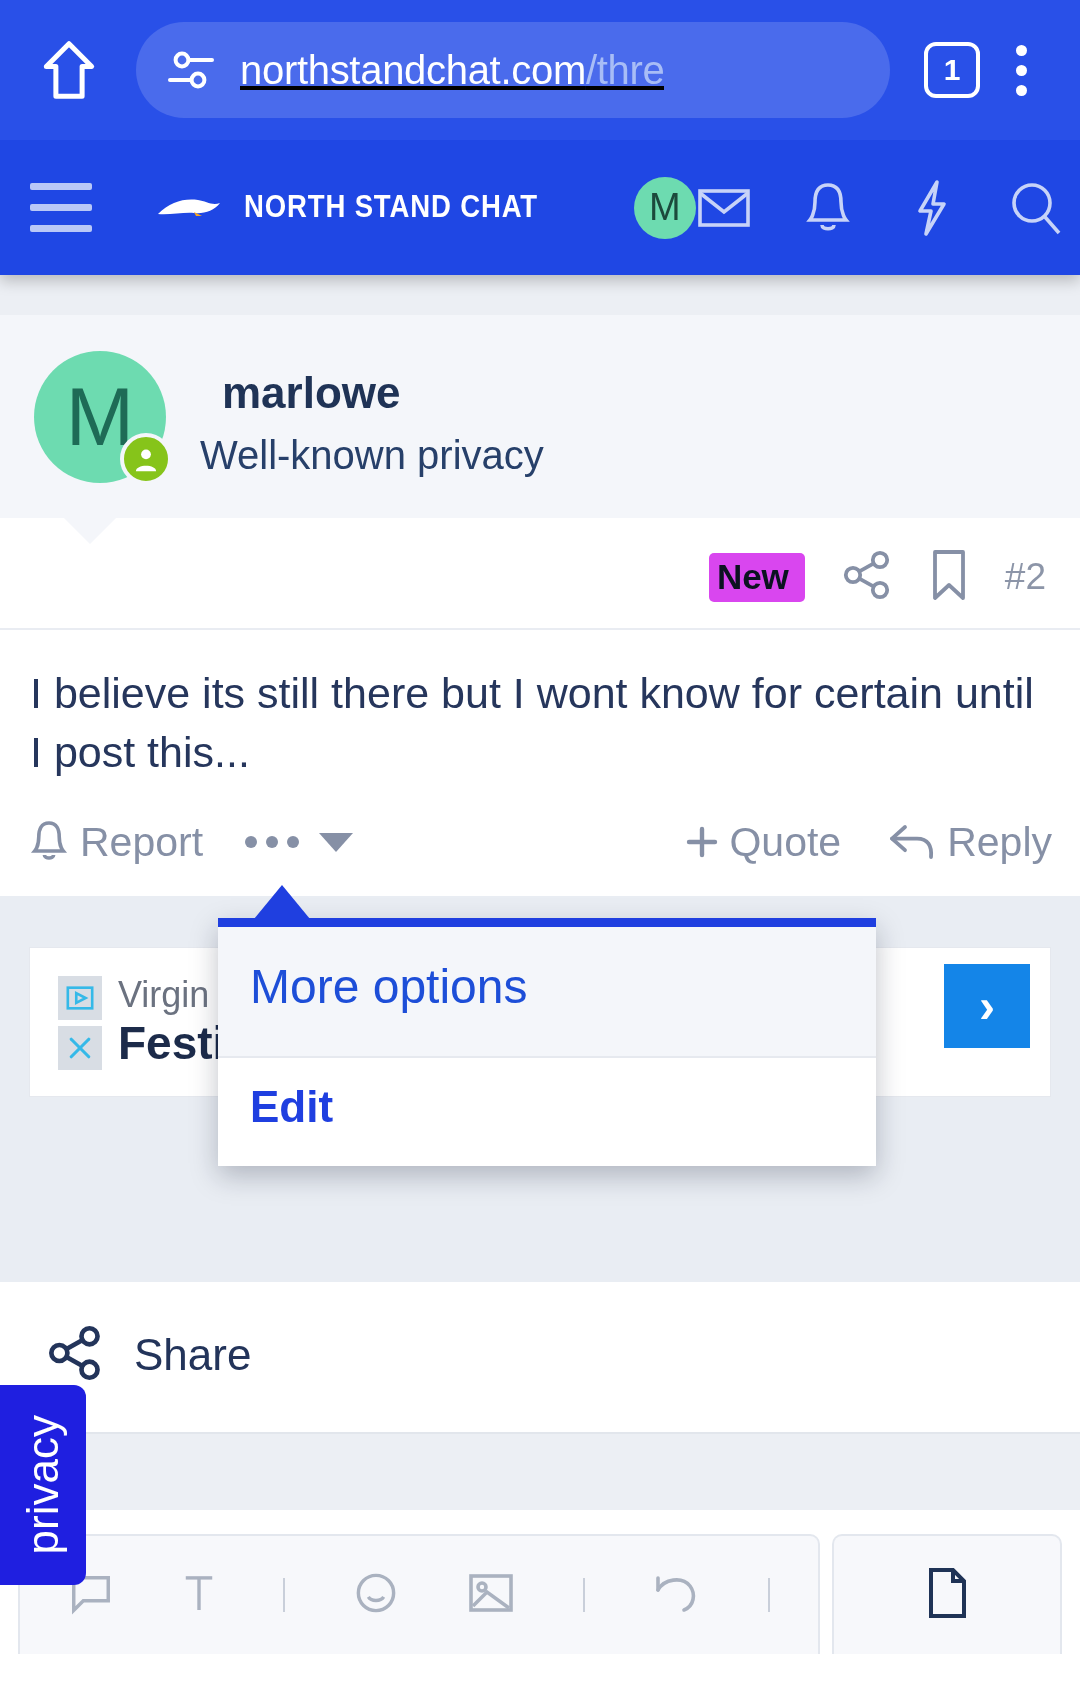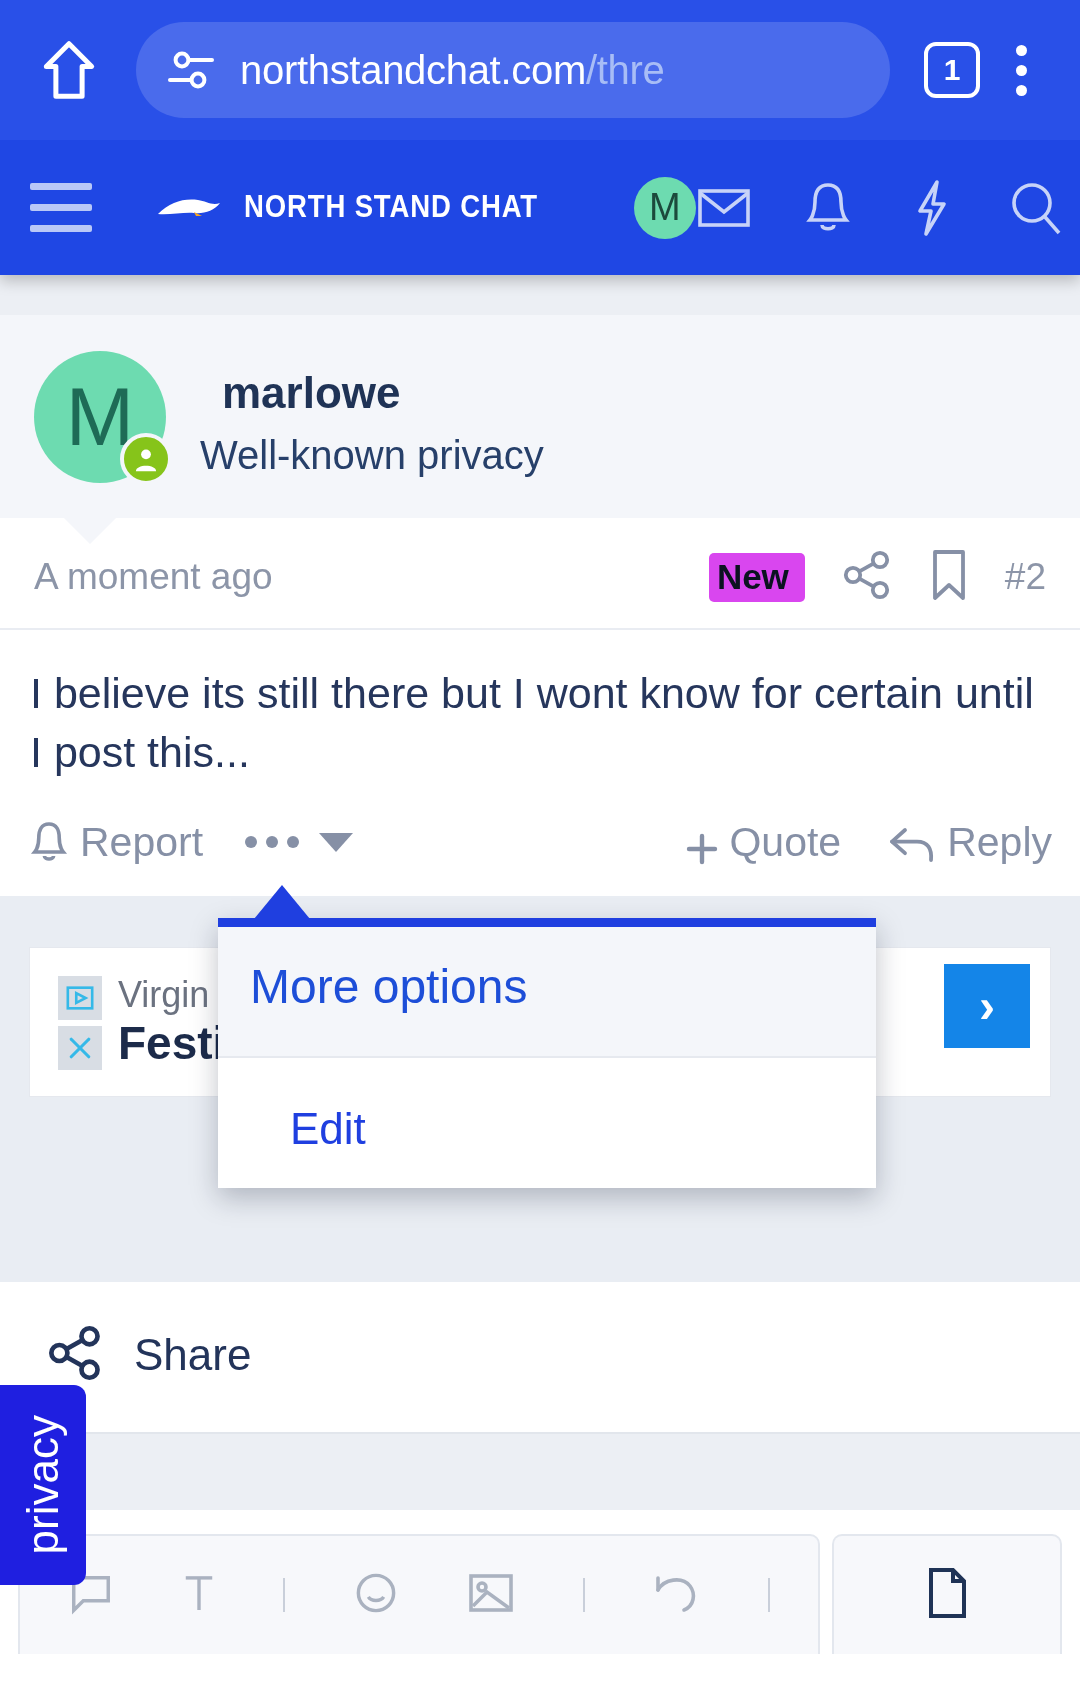--- a/index.html
+++ b/index.html
@@ -14,21 +14,21 @@
   
   .browser-bar {
     height: 140px; background: #2950e8;
     display: flex; align-items: center; padding: 0 26px; gap: 0;
     position: relative; z-index: 5;
   }
   .home-btn { width: 86px; display:flex; align-items:center; justify-content:center; }
   .url-pill {
     flex: 1; height: 96px; background: #4a6bec; border-radius: 48px;
     display: flex; align-items: center; padding: 0 30px; gap: 22px;
-    margin: 0 14px 0 24px; overflow: hidden;
+    margin: 0 14px 0 24px; overflow: hidden; text-decoration: underline;
   }
   .url-text {
     color: #ffffff; font-size: 40px; white-space: nowrap; overflow: hidden;
     letter-spacing: -0.3px;
   }
   .url-text .dim { color: #a8bdf6; }
   .tab-count {
     width: 56px; height: 56px; border: 4px solid #fff; border-radius: 12px;
     display: flex; align-items: center; justify-content: center;
     color: #fff; font-size: 30px; font-weight: 600; margin: 0 8px 0 20px; flex:none;
@@ -101,21 +101,21 @@
   .post-num { font-size: 37px; color: #8c95a8; }
 
   .post-body {
     padding: 34px 30px 14px 30px; font-size: 43px; line-height: 1.38;
     color: #26365c;
   }
 
   .post-actions {
     display: flex; align-items: center; padding: 22px 28px 30px 28px; position: relative;
   }
-  .act { display: flex; align-items: flex-end; gap: 10px; color: #8690a6; font-size: 41px; }
+  .act { display: flex; align-items: center; gap: 10px; color: #8690a6; font-size: 41px; }
   .act-dots { display:flex; align-items:center; gap: 20px; margin-left: 42px; }
   .dots { display:flex; gap: 9px; }
   .dots i { width: 12px; height: 12px; border-radius: 50%; background:#8690a6; display:block; }
   .caret-dn { width: 0;height:0;border-left:17px solid transparent;border-right:17px solid transparent;border-top:19px solid #8690a6; }
   .act-right { margin-left: auto; display: flex; align-items: center; gap: 46px; }
 
   
   .ad-region { background: #e9edf3; padding: 52px 30px 0 30px; height: 386px; }
   .ad-box {
     background: #ffffff; height: 148px; position: relative;
@@ -140,21 +140,21 @@
   }
   .dropdown-arrow {
     position: absolute; left: 36px; top: -42px; width: 0; height: 0;
     border-left: 28px solid transparent; border-right: 28px solid transparent;
     border-bottom: 34px solid #1f3fe0;
   }
   .dd-header {
     background: #f4f6fa; padding: 32px 32px 42px 32px; font-size: 48px; color: #1d4ed8;
     border-bottom: 2px solid #e6e9ef;
   }
-  .dd-item { background:#fff; padding: 46px 32px 34px 32px; font-size: 44px; font-weight: 400; color: #1f3fe0; margin-left: 40px; }
+  .dd-item { background:#fff; padding: 24px 32px 34px 32px; font-size: 44px; font-weight: 700; color: #1f3fe0; }
 
   
   .share-row { display:flex; align-items:center; gap: 30px; padding: 42px 46px 46px 46px; background:#fff; }
   .share-label { font-size: 44px; color: #23345a; }
 
   .grey-band { height: 78px; background:#eceff4; border-top: 2px solid #e2e6ec; }
 
   .editor-toolbar {
     margin-top: 24px; height: 120px; display: flex; align-items: flex-start;
     padding: 0 18px; gap: 0;
@@ -262,21 +262,20 @@
               </svg>
           </div>
         </div>
         <div class="user-meta">
           <div class="username">marlowe</div>
           <div class="usertitle">Well-known privacy</div>
         </div>
       </div>
 
       <div class="post-meta">
-        <div class="post-time">A moment ago</div>
         <div class="meta-right">
           <div class="badge-new">New</div>
           <div>
             <svg width="52" height="52" viewBox="0 0 26 26" fill="none" stroke="#8690a6" stroke-width="1.9">
                 <circle cx="19.5" cy="5.5" r="3.6"></circle>
                 <circle cx="6" cy="13" r="3.6"></circle>
                 <circle cx="19.5" cy="20.5" r="3.6"></circle>
                 <line x1="9.2" y1="11.2" x2="16.4" y2="7.2"></line>
                 <line x1="9.2" y1="14.8" x2="16.4" y2="18.8"></line>
               </svg>

